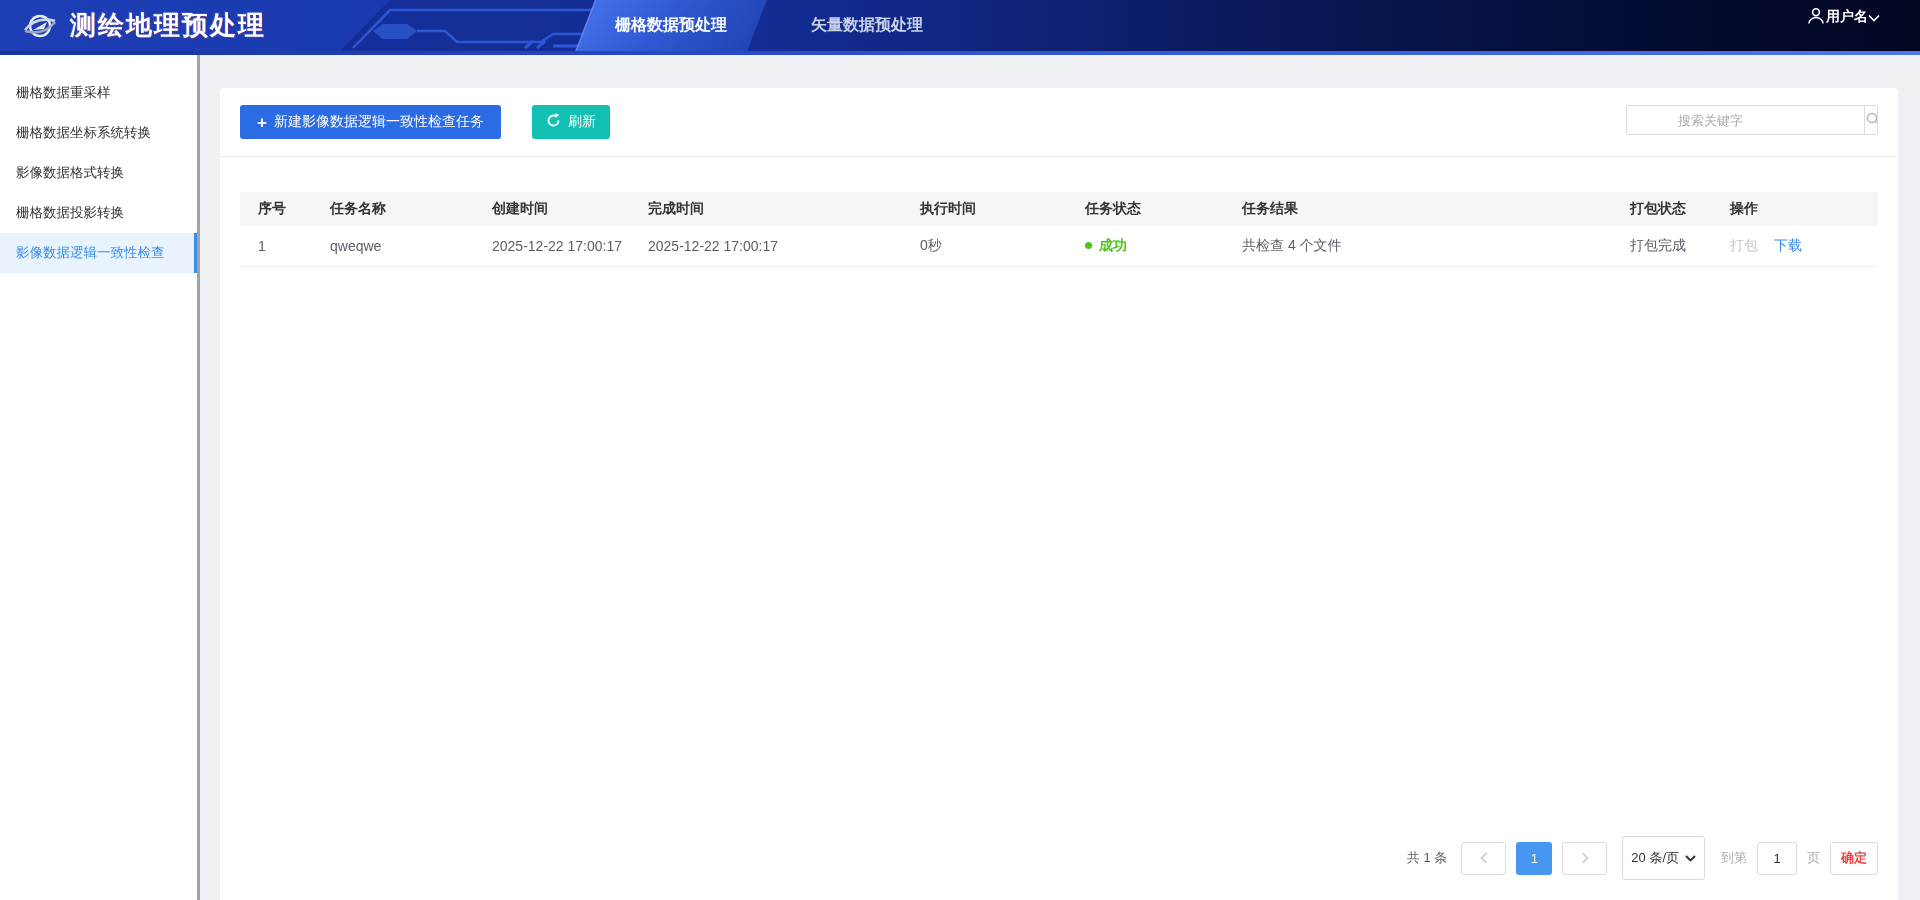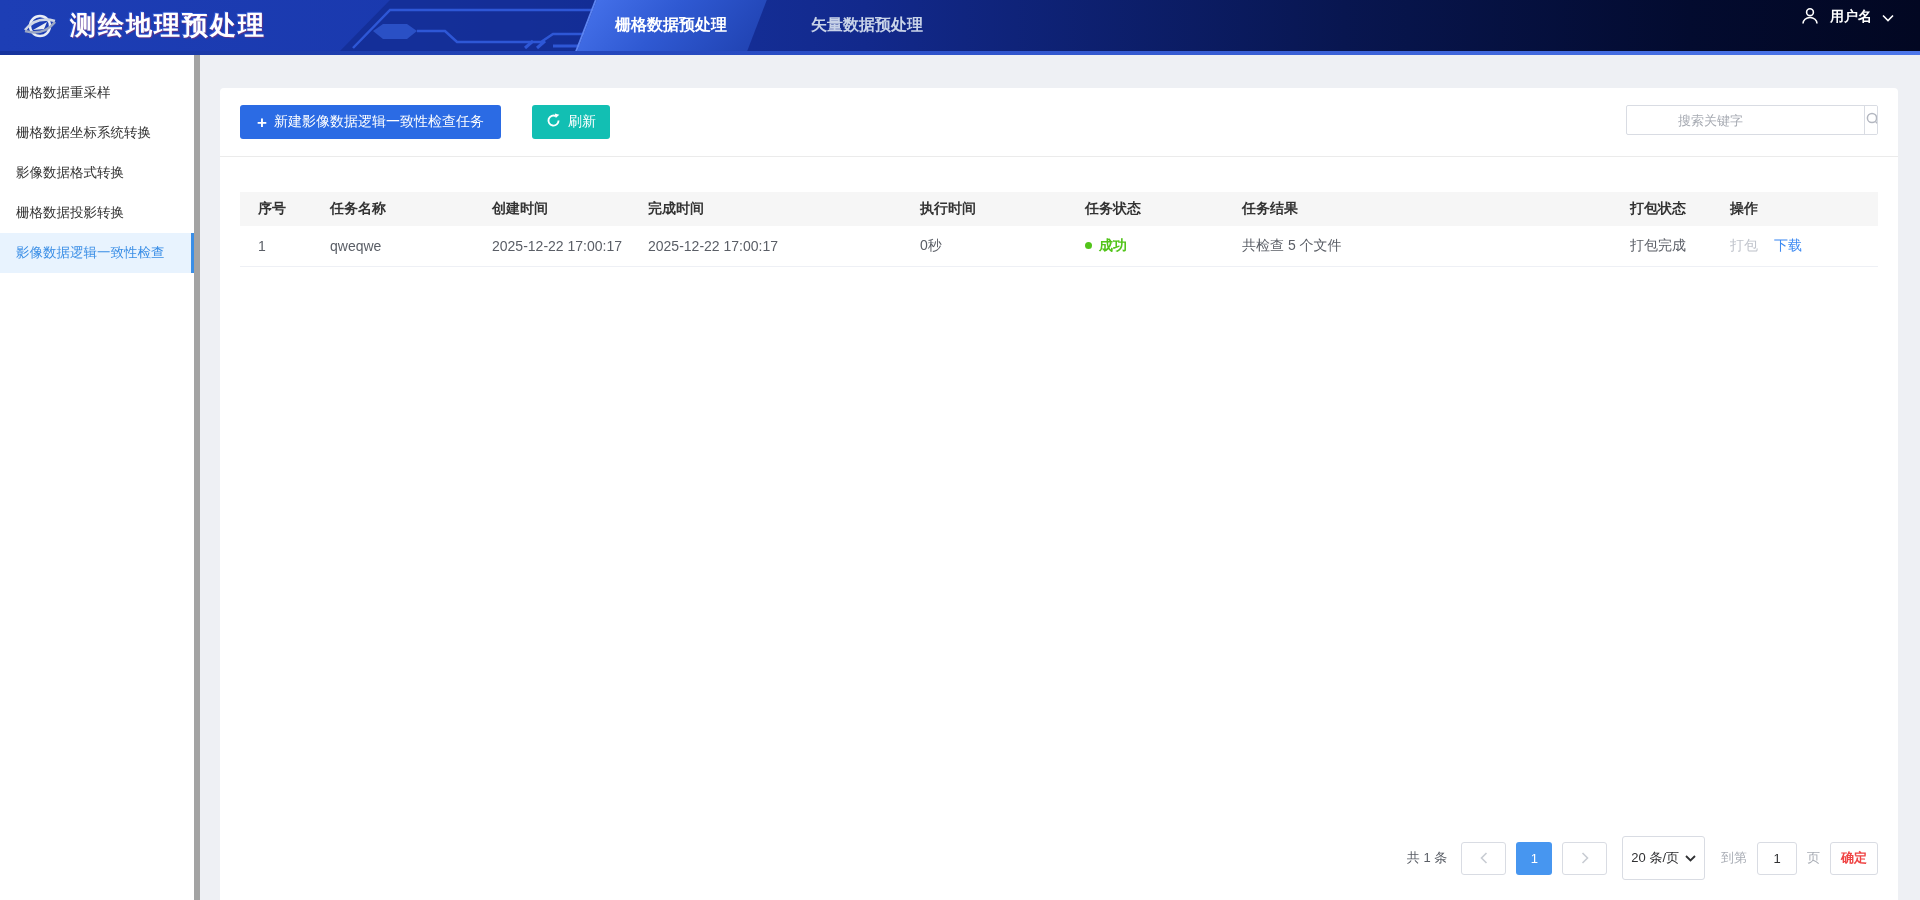--- a/index.html
+++ b/index.html
@@ -32,27 +32,27 @@
   .tabs { position:absolute; left:585px; top:0; height:51px; display:flex; align-items:center; z-index:4; }
   .tab { position:relative; height:51px; display:flex; align-items:center; justify-content:center;
          font-size:16px; font-weight:bold; cursor:pointer; white-space:nowrap; }
   .tab-active { padding:0 30px; color:#fff; }
   .tab-active::before {
     content:""; position:absolute; inset:0; transform:skewX(-21deg);
     background:linear-gradient(115deg,#436fe8 0%,#2f59d2 45%,#2144b4 100%);
     border-left:2px solid #5d85f2; z-index:-1;
   }
   .tab-inactive { color:#c8d3e8; margin-left:44px; padding:0 10px; }
-  .user-area { position:absolute; right:26px; top:0; height:34px; display:flex; align-items:center; gap:10px; z-index:4; cursor:pointer; }
+  .user-area { position:absolute; right:40px; top:0; height:34px; display:flex; align-items:center; z-index:4; cursor:pointer; }
   .user-name { color:#fff; font-size:14px; font-weight:bold; }
 
   
   .sidebar {
     position:absolute; top:55px; left:0; width:200px; height:845px;
-    background:#fff; border-right:6px solid #a3a3a3; padding-top:18px;
+    background:#fff; border-right:3px solid #a3a3a3; padding-top:18px;
   }
   .side-item {
     height:40px; line-height:40px; padding-left:16px; font-size:13.5px; color:#333;
     cursor:pointer; white-space:nowrap;
   }
   .side-item.active {
     background:#e8f3fe; color:#3a8ee6; border-right:3px solid #3a8ee6;
   }
 
   
@@ -258,21 +258,21 @@
           <td>qweqwe</td>
           <td>2025-12-22 17:00:17</td>
           <td>2025-12-22 17:00:17</td>
           <td>0秒</td>
           <td>
             <span class="status-ok">
               <span class="dot"></span>
               <span>成功</span>
             </span>
           </td>
-          <td>共检查 5 个文件</td>
+          <td>共检查 4 个文件</td>
           <td>打包完成</td>
           <td>
             <span class="link-disabled">打包</span>
             <span class="link">下载</span>
           </td>
         </tr>
       </tbody>
     </table>
   </div>
 

